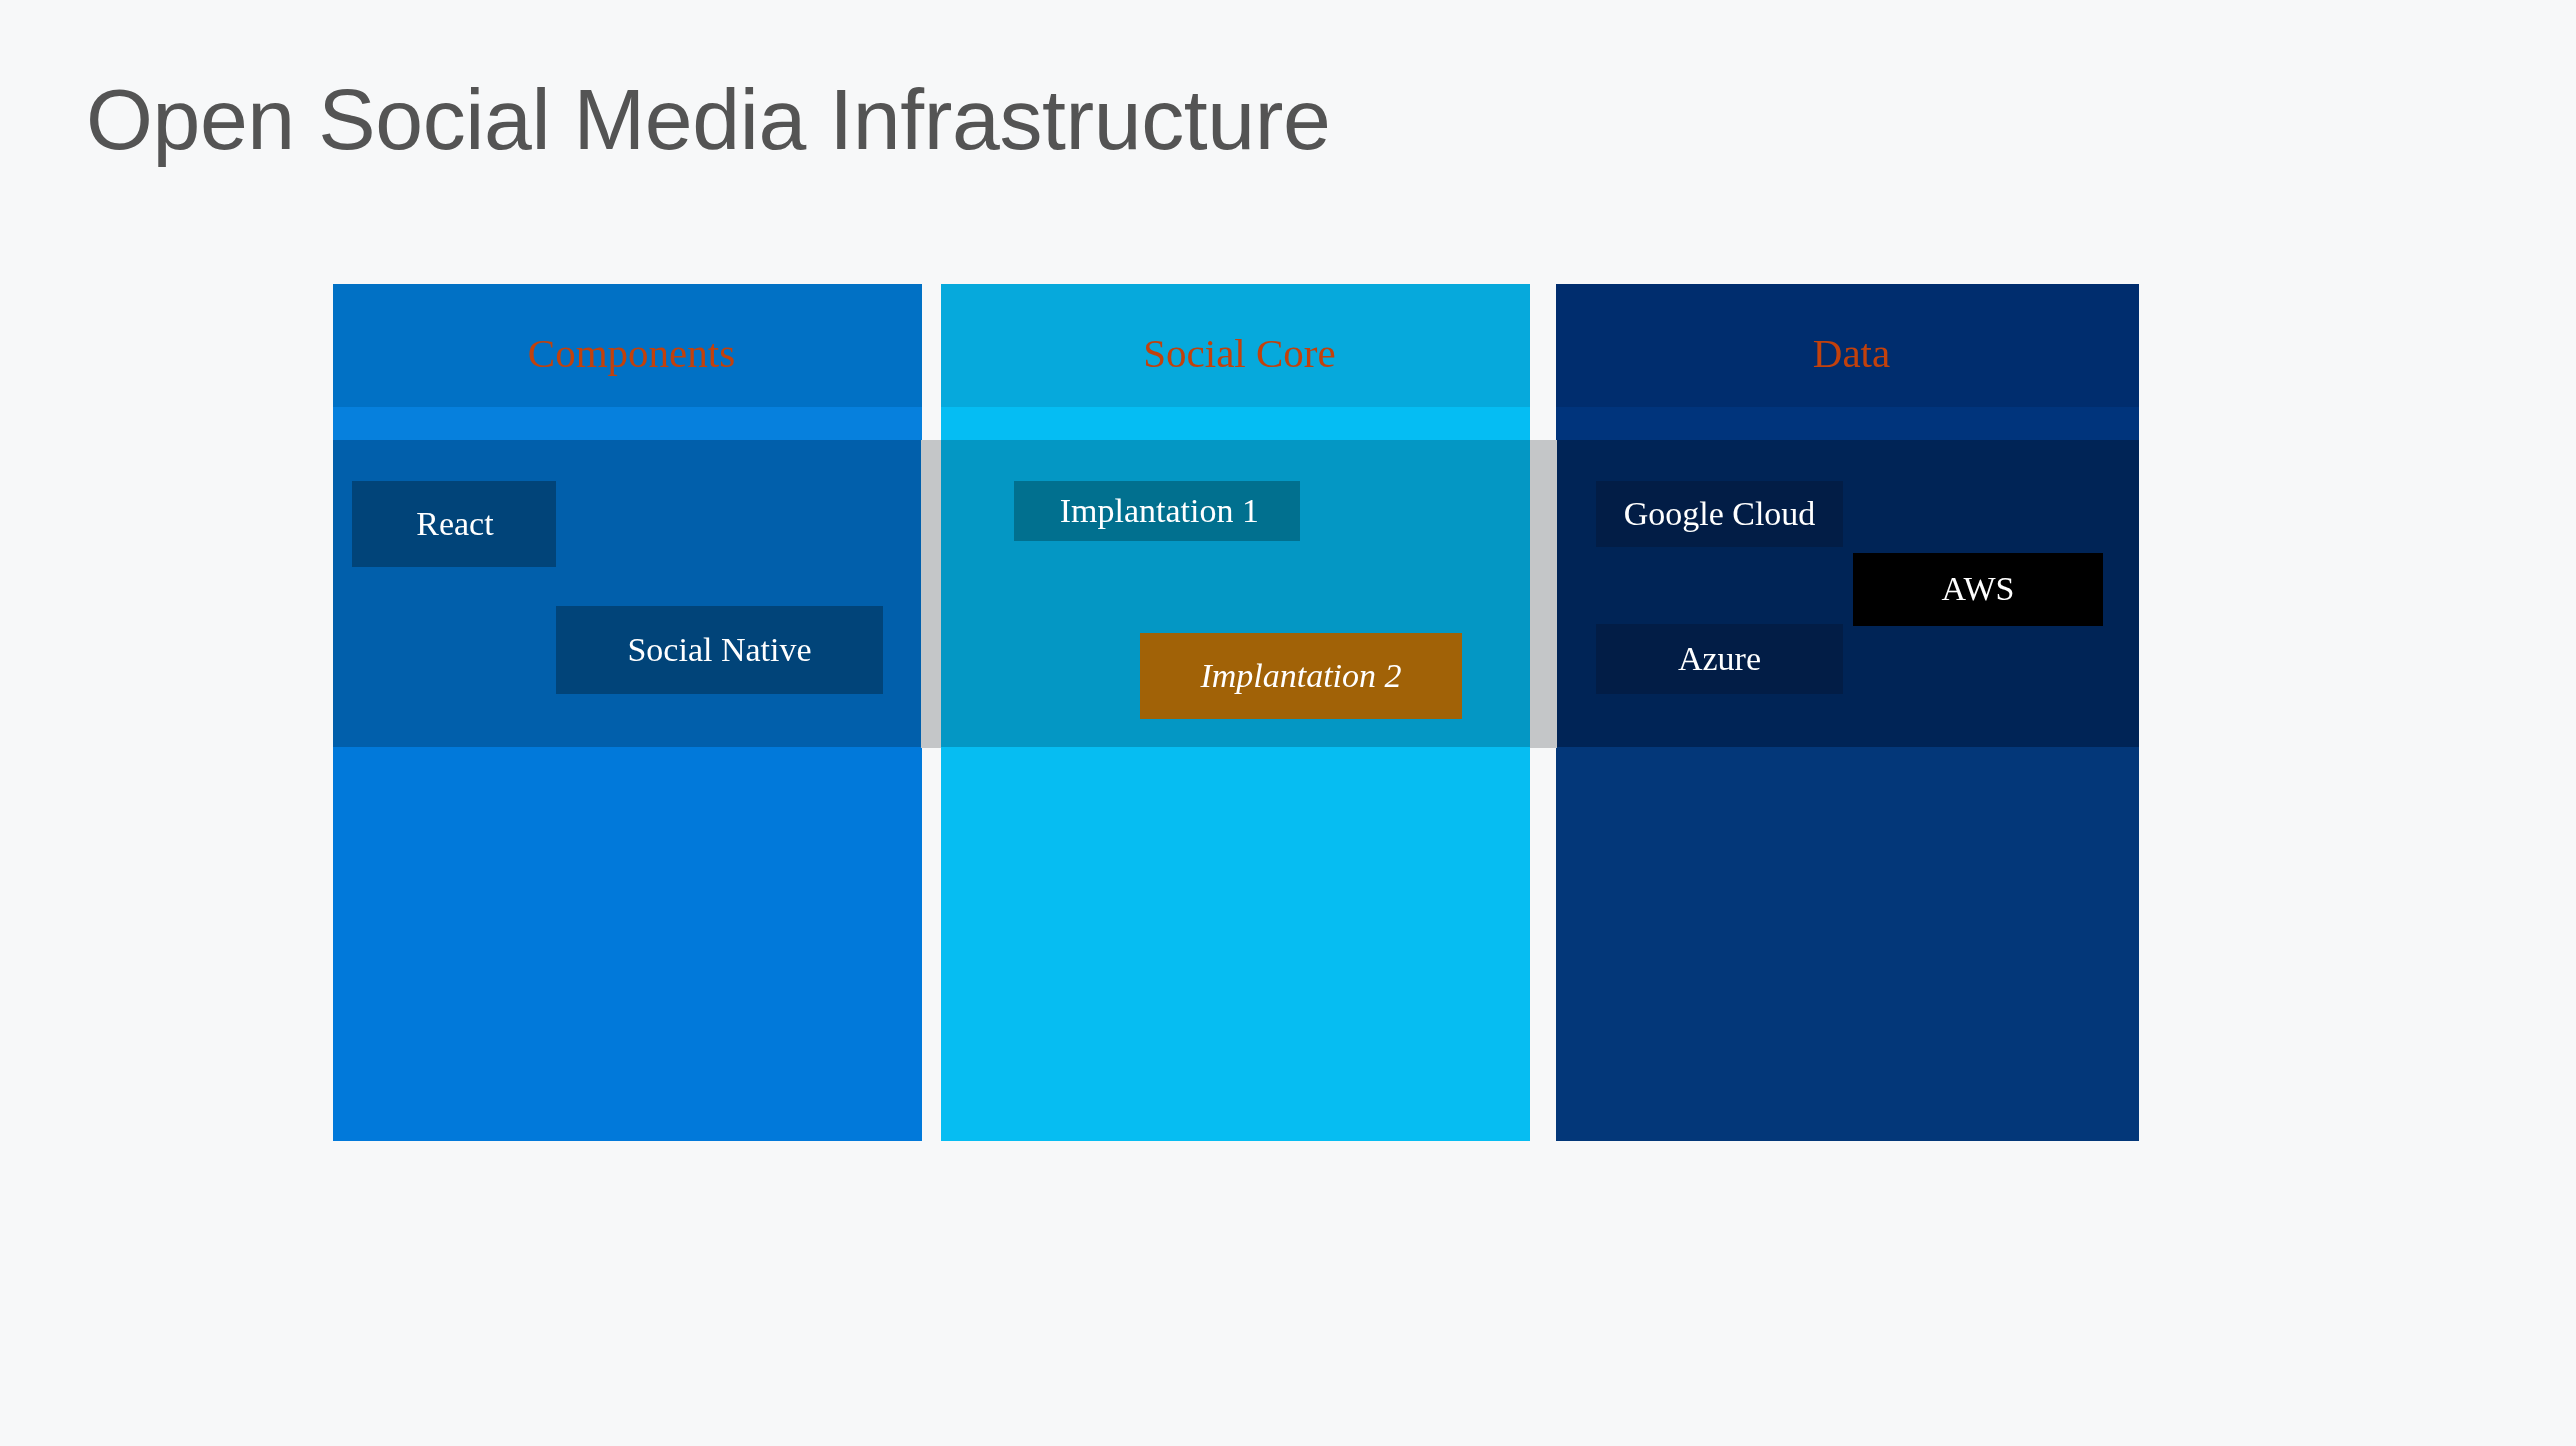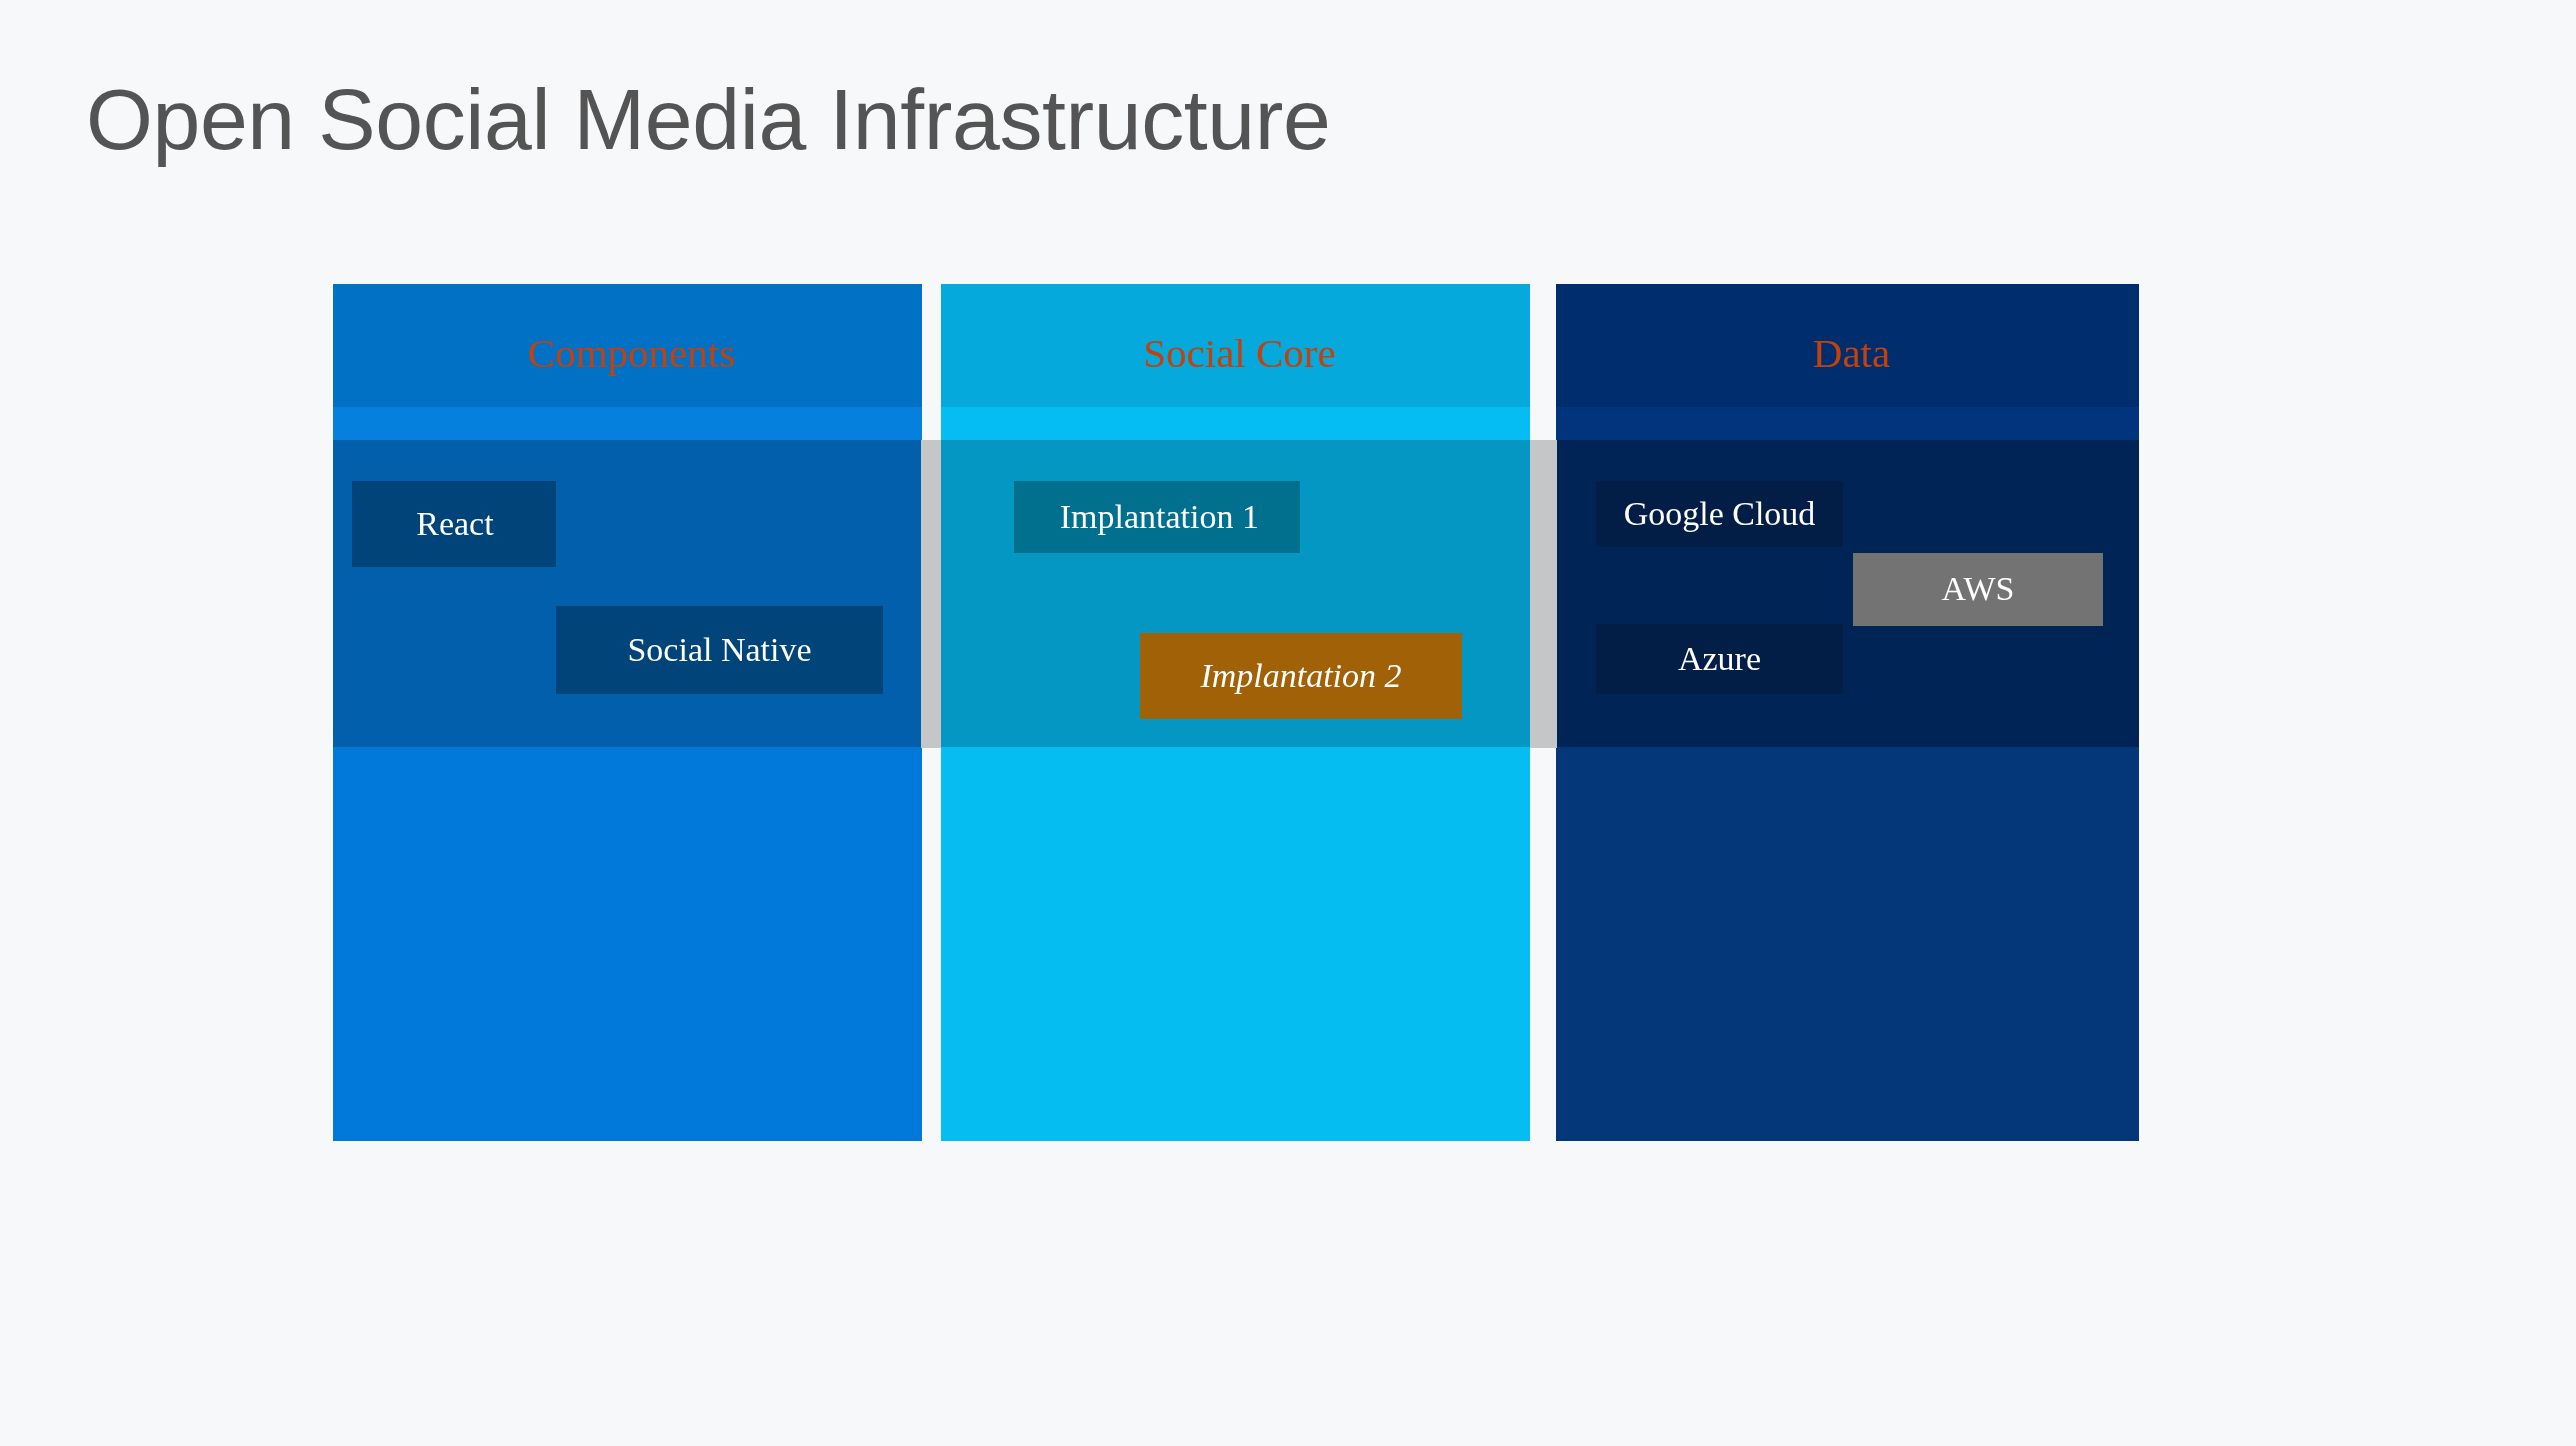--- a/index.html
+++ b/index.html
@@ -93,21 +93,21 @@
     line-height: 1.18;
     box-sizing: border-box;
     padding: 1.8px 7.2px;
   }
 
   
   #box-react        { left: 352px;  top: 481px;  width: 204px; height: 86px;  }
   #box-react-native { left: 556px;  top: 606px;  width: 327px; height: 88px;  }
 
   
-  #box-implantation-1 { left: 1014px; top: 481px;  width: 286px; height: 72px; padding-left: 12px; }
+  #box-implantation-1 { left: 1014px; top: 481px;  width: 286px; height: 60px; padding-left: 12px; }
   #box-implantation-2 { left: 1140px; top: 633px;  width: 322px; height: 86px; }
 
   
   #box-google-cloud { left: 1596px; top: 481px;  width: 247px; height: 66px;  }
   #box-aws          { left: 1853px; top: 553px;  width: 250px; height: 73px;  }
   #box-azure        { left: 1596px; top: 624px;  width: 247px; height: 70px;  }
   #box-dotnet       { left: 1565px; top: 884px;  width: 567px; height: 79px;  }
 </style>
 </head>
 <body style="background: rgb(247, 248, 249);">
@@ -143,17 +143,17 @@
   <div class="separator" id="separator-1" style="background: rgb(196, 198, 200);"></div>
   <div class="separator" id="separator-2" style="background: rgb(196, 198, 200);"></div>
 
   <div class="item-box" id="box-react" style="background: rgb(1, 68, 121); padding-left: 9px;">React</div>
   <div class="item-box" id="box-react-native" style="background: rgb(1, 68, 121);">Social Native</div>
 
   <div class="item-box" id="box-implantation-1" style="background: rgb(1, 112, 143);">Implantation 1</div>
   <div class="item-box" id="box-implantation-2" style="background: #a16207; font-style: italic;">Implantation 2</div>
 
   <div class="item-box" id="box-google-cloud" style="background: rgb(2, 29, 70);">Google Cloud</div>
-  <div class="item-box" id="box-aws" style="background: #737373;">AWS</div>
+  <div class="item-box" id="box-aws" style="background: #000000;">AWS</div>
   <div class="item-box" id="box-azure" style="background: rgb(2, 29, 70);">Azure</div>
 
 </div>
 
 
 </body></html>

